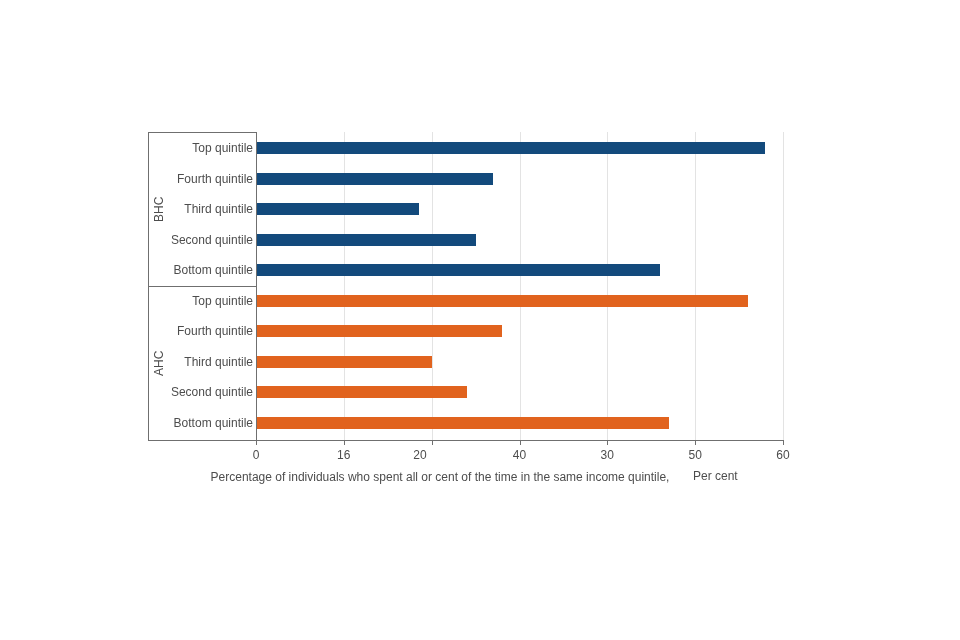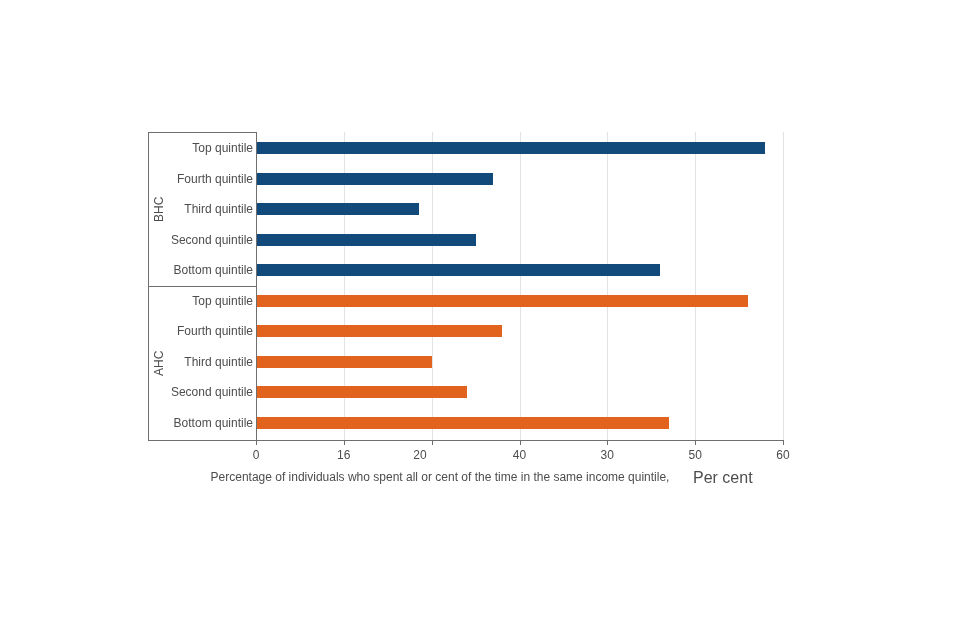--- a/index.html
+++ b/index.html
@@ -136,21 +136,21 @@
     font-size: 12px;
     line-height: 17px;
     color: #4d4d4d;
     text-align: center;
   }
   .unit-caption {
     position: absolute;
     left: 693px;
     top: 469px;
     width: 110px;
-    font-size: 16px;
+    font-size: 12px;
     color: #4d4d4d;
     text-align: left;
   }
 </style>
 </head>
 <body>
 
 <div id="chart-figure">
 
   <div class="plot-area">

